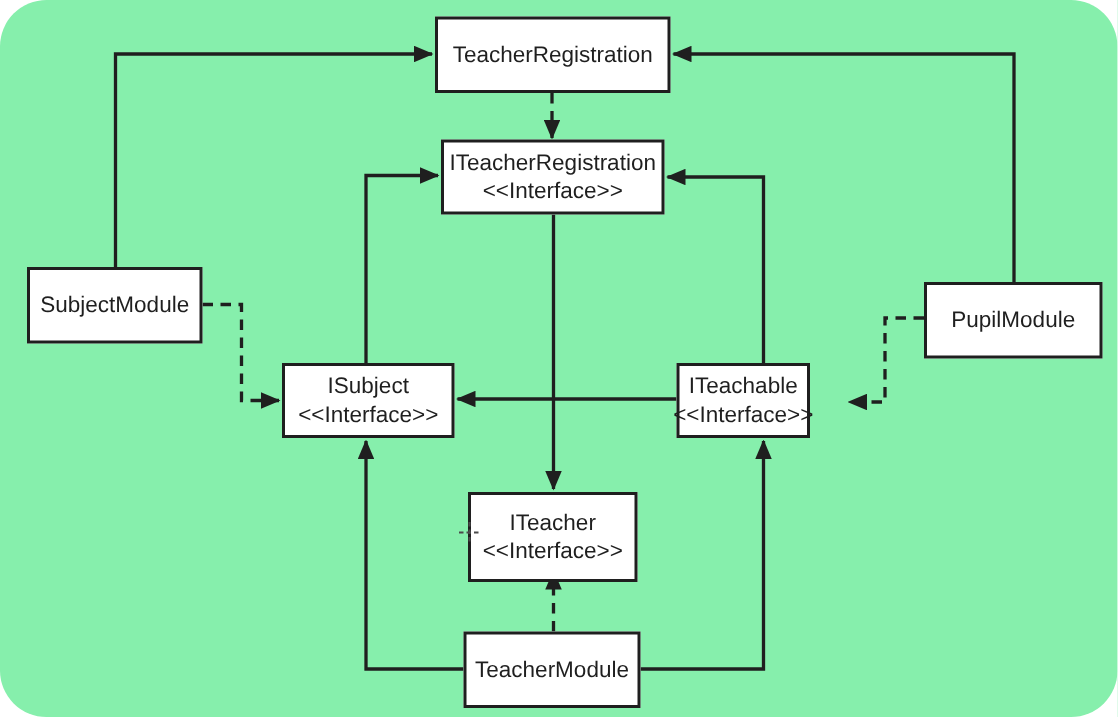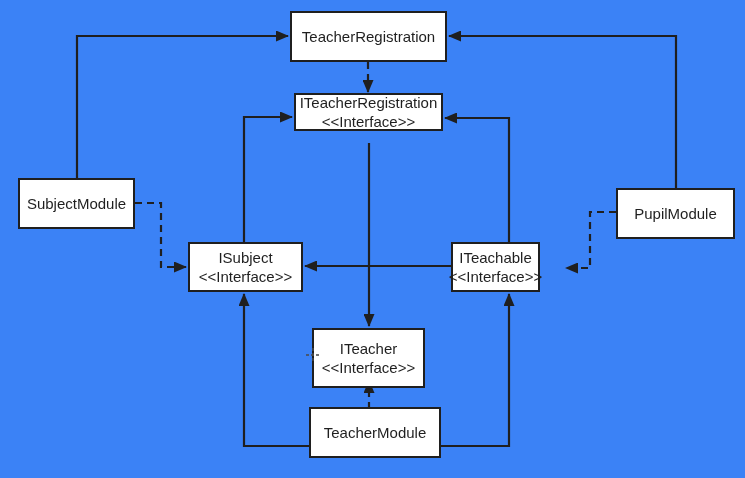--- a/index.html
+++ b/index.html
@@ -5,22 +5,23 @@
   html, body {
     margin: 0;
     padding: 0;
     background: #ffffff;
     font-family: "Liberation Sans", sans-serif;
   }
   #canvas {
     position: relative;
     width: 745px;
     height: 478px;
-    background: #3b82f6;
+    background: #86efac;
     overflow: hidden;
+    border-radius: 31px;
   }
   svg.layer {
     position: absolute;
     left: 0;
     top: 0;
     width: 745px;
     height: 478px;
   }
   svg.layer.overlay { pointer-events: none; }
   .edge {
@@ -41,27 +42,27 @@
     justify-content: center;
     text-align: center;
     font-size: 15px;
     line-height: 19px;
     white-space: nowrap;
   }
   .crosshair { stroke: #4a4a4a; stroke-width: 1.4; stroke-dasharray: 3 2; }
 
   
   #n-teacher-registration  { left: 290px; top: 11px;  width: 157px; height: 51px; }
-  #n-iteacher-registration { left: 294px; top: 93px;  width: 149px; height: 38px; }
+  #n-iteacher-registration { left: 294px; top: 93px;  width: 149px; height: 50px; }
   #n-subject-module        { left: 18px;  top: 178px; width: 117px; height: 51px; }
   #n-pupil-module          { left: 616px; top: 188px; width: 119px; height: 51px; }
   #n-isubject              { left: 188px; top: 242px; width: 115px; height: 50px; }
   #n-iteachable            { left: 451px; top: 242px; width: 89px; height: 50px; }
   #n-iteacher              { left: 312px; top: 328px; width: 113px; height: 60px; }
-  #n-teacher-module        { left: 309px; top: 407px; width: 132px; height: 51px; }
+  #n-teacher-module        { left: 309px; top: 421px; width: 118px; height: 51px; }
 </style>
 </head>
 <body>
 
 <div id="canvas">
 
   <svg class="layer" viewBox="0 0 745 478">
     <defs>
       <marker id="arrow" viewBox="0 0 13 11" refX="12" refY="5.5" markerWidth="13" markerHeight="11" markerUnits="userSpaceOnUse" orient="auto">
         <path d="M0 0 L13 5.5 L0 11 Z" fill="#1f1f1f"></path>

